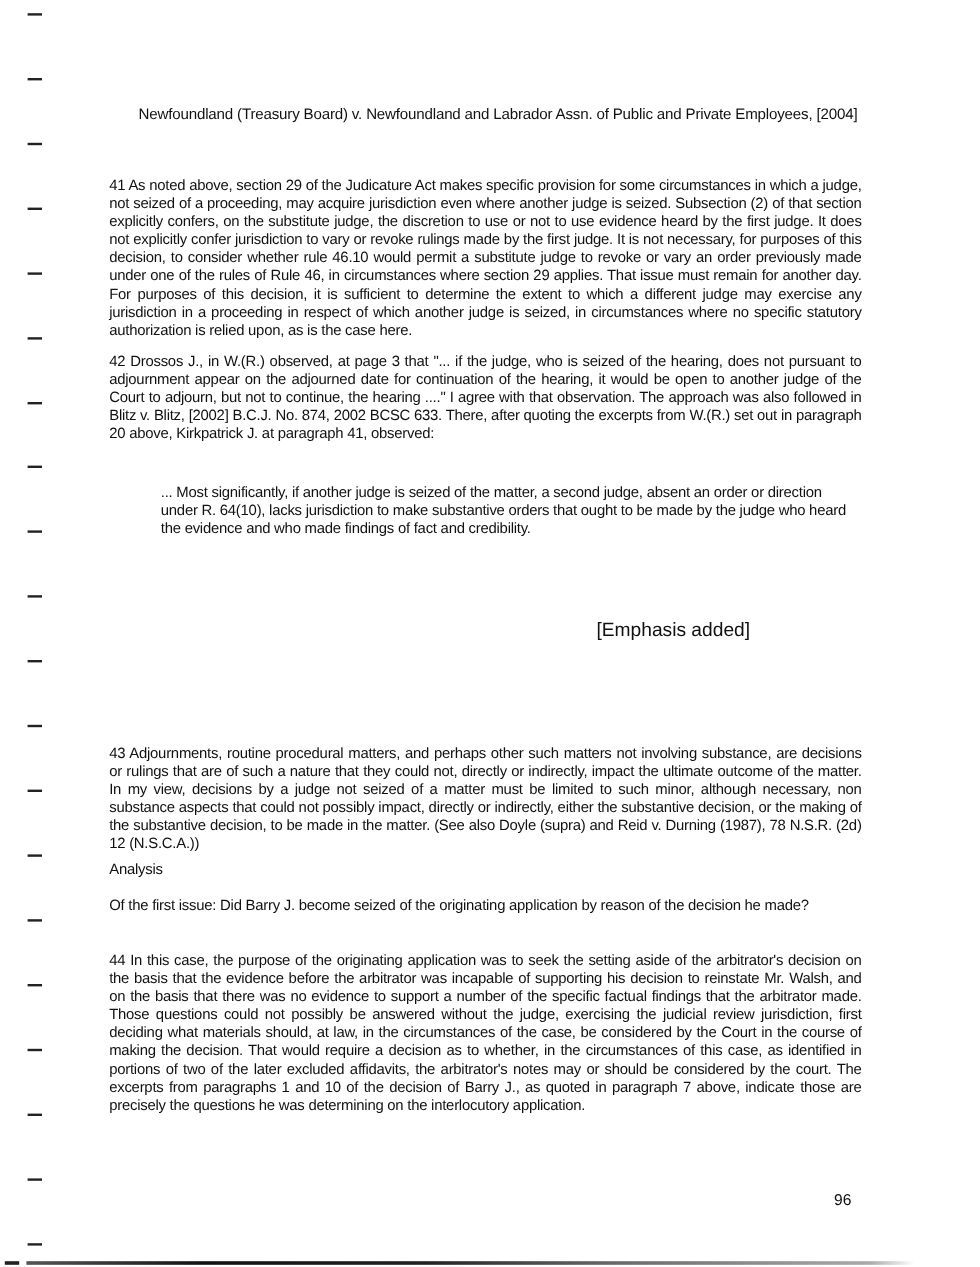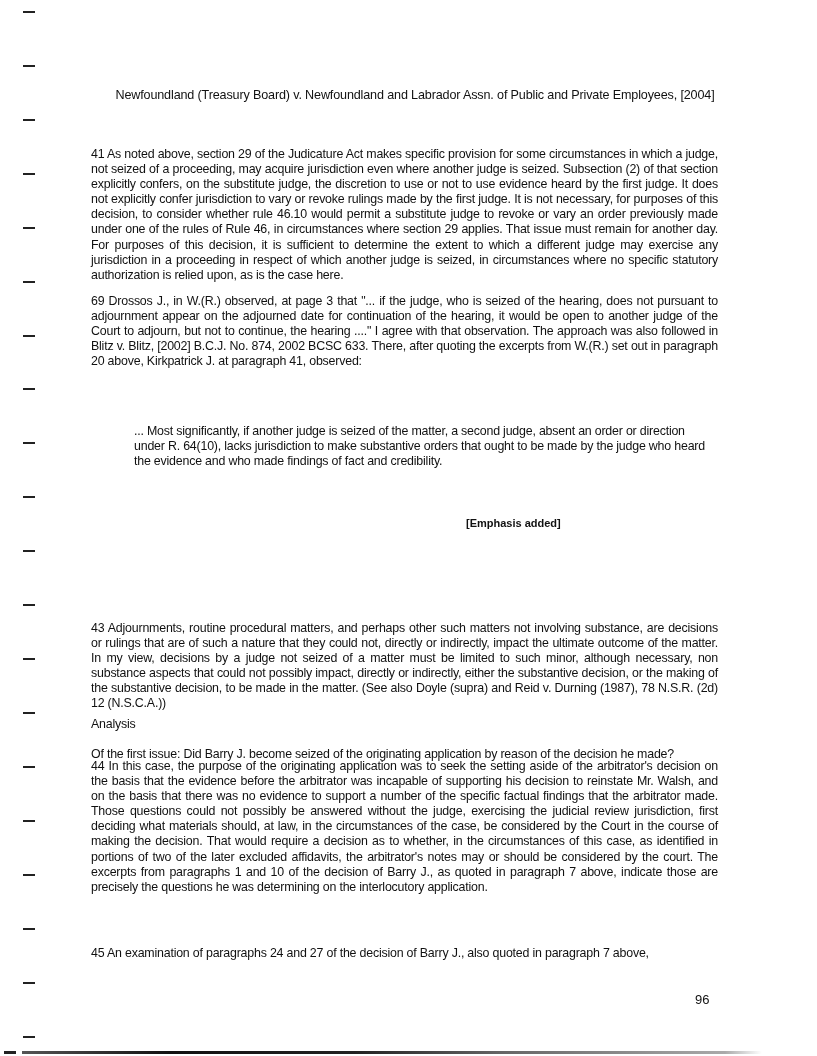--- a/index.html
+++ b/index.html
@@ -17,24 +17,24 @@
     text-align: center; font-size: 12.6px; line-height: 15px; letter-spacing: -0.15px;
   }
   .block {
     position: absolute; left: 91px; width: 627px;
     font-size: 12.4px; line-height: 15.1px; text-align: justify;
     letter-spacing: -0.2px;
   }
   .block .num { font-weight: normal; }
   .quote {
     position: absolute; left: 134px; width: 580px;
-    font-size: 12.4px; line-height: 15.1px; letter-spacing: -0.2px; margin-top: 21px;
+    font-size: 12.4px; line-height: 15.1px; letter-spacing: -0.2px;
   }
   .emph {
-    position: absolute; left: 466px; top: 517px; font-size: 11px; font-weight: bold;
+    position: absolute; left: 497px; top: 517px; font-size: 16px;
   }
   .page-number {
     position: absolute; left: 695px; top: 992px; font-size: 13px;
   }
   .bottom-rule {
     position: absolute; left: 22px; top: 1051px; width: 740px; height: 3px;
     background: linear-gradient(90deg, #555 0%, #111 20%, #222 45%, #666 65%, #aaa 95%, #fff 100%);
   }
   .bottom-rule-left {
     position: absolute; left: 4px; top: 1051px; width: 12px; height: 3px; background: #222;
@@ -69,45 +69,41 @@
   <div class="header">
     <div>Newfoundland (Treasury Board) v. Newfoundland and Labrador Assn. of Public and Private Employees, [2004]</div>
   </div>
 
   <div class="block" style="top:147px">
     <span class="num">41</span>
     <span>As noted above, section 29 of the Judicature Act makes specific provision for some circumstances in which a judge, not seized of a proceeding, may acquire jurisdiction even where another judge is seized. Subsection (2) of that section explicitly confers, on the substitute judge, the discretion to use or not to use evidence heard by the first judge. It does not explicitly confer jurisdiction to vary or revoke rulings made by the first judge. It is not necessary, for purposes of this decision, to consider whether rule 46.10 would permit a substitute judge to revoke or vary an order previously made under one of the rules of Rule 46, in circumstances where section 29 applies. That issue must remain for another day. For purposes of this decision, it is sufficient to determine the extent to which a different judge may exercise any jurisdiction in a proceeding in respect of which another judge is seized, in circumstances where no specific statutory authorization is relied upon, as is the case here.</span>
   </div>
 
   <div class="block" style="top:294px">
-    <span class="num">69</span>
+    <span class="num">42</span>
     <span>Drossos J., in W.(R.) observed, at page 3 that "... if the judge, who is seized of the hearing, does not pursuant to adjournment appear on the adjourned date for continuation of the hearing, it would be open to another judge of the Court to adjourn, but not to continue, the hearing ...." I agree with that observation. The approach was also followed in Blitz v. Blitz, [2002] B.C.J. No. 874, 2002 BCSC 633. There, after quoting the excerpts from W.(R.) set out in paragraph 20 above, Kirkpatrick J. at paragraph 41, observed:</span>
   </div>
 
   <div class="quote" style="top:403px">... Most significantly, if another judge is seized of the matter, a second judge, absent an order or direction under R. 64(10), lacks jurisdiction to make substantive orders that ought to be made by the judge who heard the evidence and who made findings of fact and credibility.</div>
 
   <div class="emph">[Emphasis added]</div>
 
 
   <div class="block" style="top:621px">
     <span class="num">43</span>
     <span>Adjournments, routine procedural matters, and perhaps other such matters not involving substance, are decisions or rulings that are of such a nature that they could not, directly or indirectly, impact the ultimate outcome of the matter. In my view, decisions by a judge not seized of a matter must be limited to such minor, although necessary, non substance aspects that could not possibly impact, directly or indirectly, either the substantive decision, or the making of the substantive decision, to be made in the matter. (See also Doyle (supra) and Reid v. Durning (1987), 78 N.S.R. (2d) 12 (N.S.C.A.))</span>
   </div>
 
   <div class="block" style="top:717px">Analysis</div>
 
   <div class="block" style="top:747px">Of the first issue: Did Barry J. become seized of the originating application by reason of the decision he made?</div>
 
-  <div class="block" style="top:759px">
+  <div class="block" style="top:793px">
     <span class="num">44</span>
     <span>In this case, the purpose of the originating application was to seek the setting aside of the arbitrator's decision on the basis that the evidence before the arbitrator was incapable of supporting his decision to reinstate Mr. Walsh, and on the basis that there was no evidence to support a number of the specific factual findings that the arbitrator made. Those questions could not possibly be answered without the judge, exercising the judicial review jurisdiction, first deciding what materials should, at law, in the circumstances of the case, be considered by the Court in the course of making the decision. That would require a decision as to whether, in the circumstances of this case, as identified in portions of two of the later excluded affidavits, the arbitrator's notes may or should be considered by the court. The excerpts from paragraphs 1 and 10 of the decision of Barry J., as quoted in paragraph 7 above, indicate those are precisely the questions he was determining on the interlocutory application.</span>
   </div>
 
-  <div class="block" style="top:946px">
-    <span class="num">45</span>
-    <span>An examination of paragraphs 24 and 27 of the decision of Barry J., also quoted in paragraph 7 above,</span>
-  </div>
 
   <div class="page-number">96</div>
 
   <div class="bottom-rule-left"></div>
   <div class="bottom-rule"></div>
 </div>
 
 </body></html>

